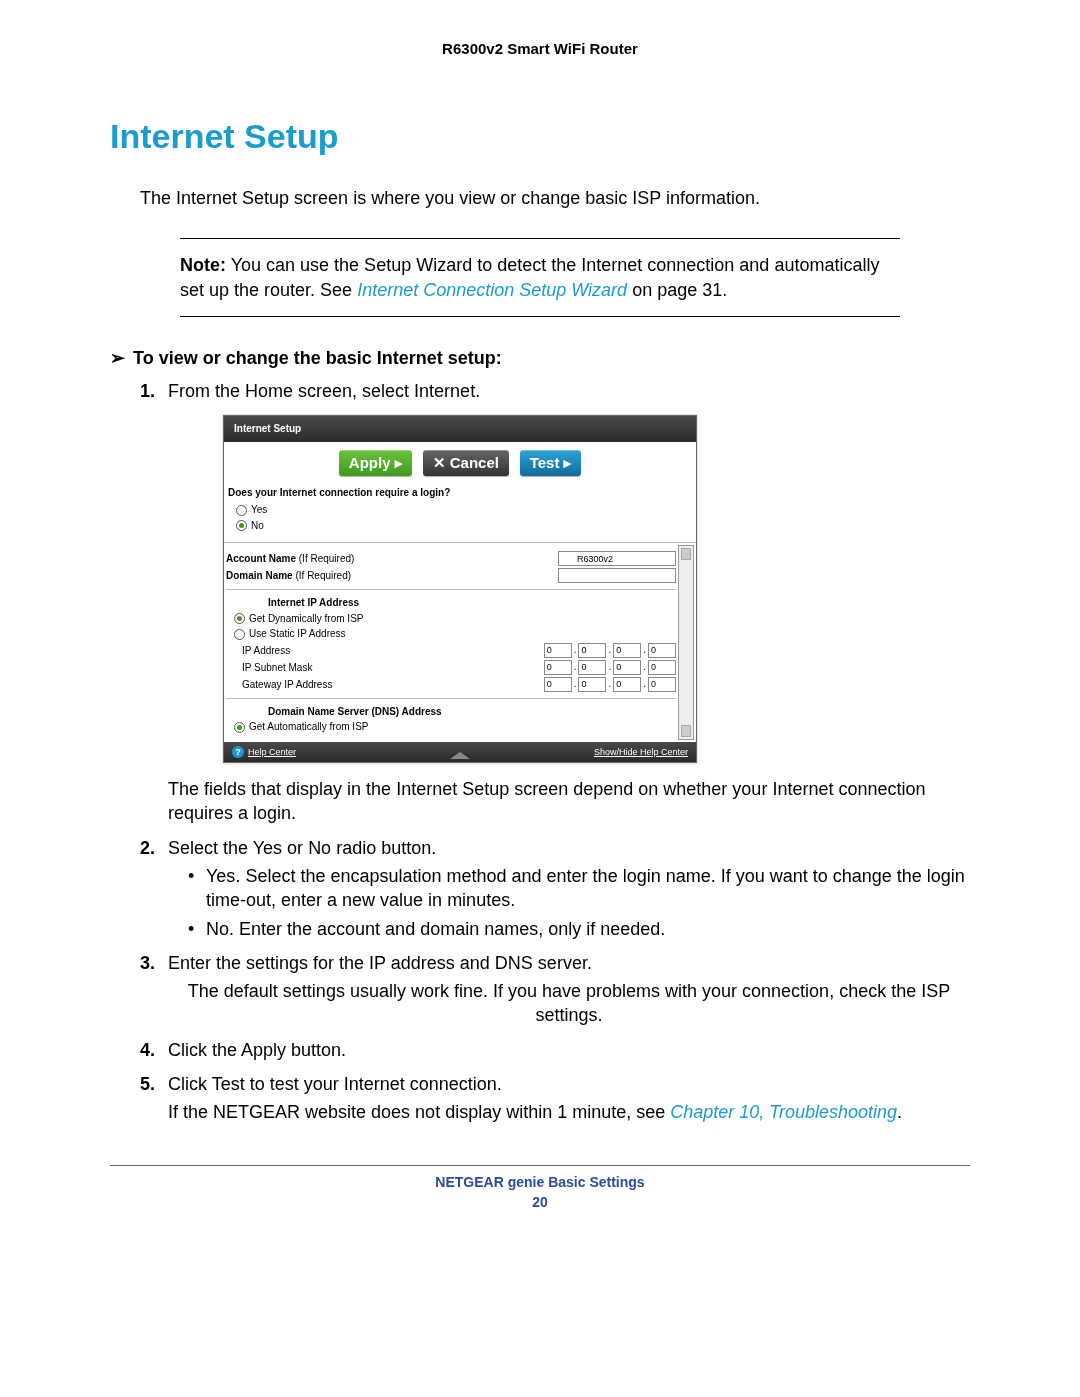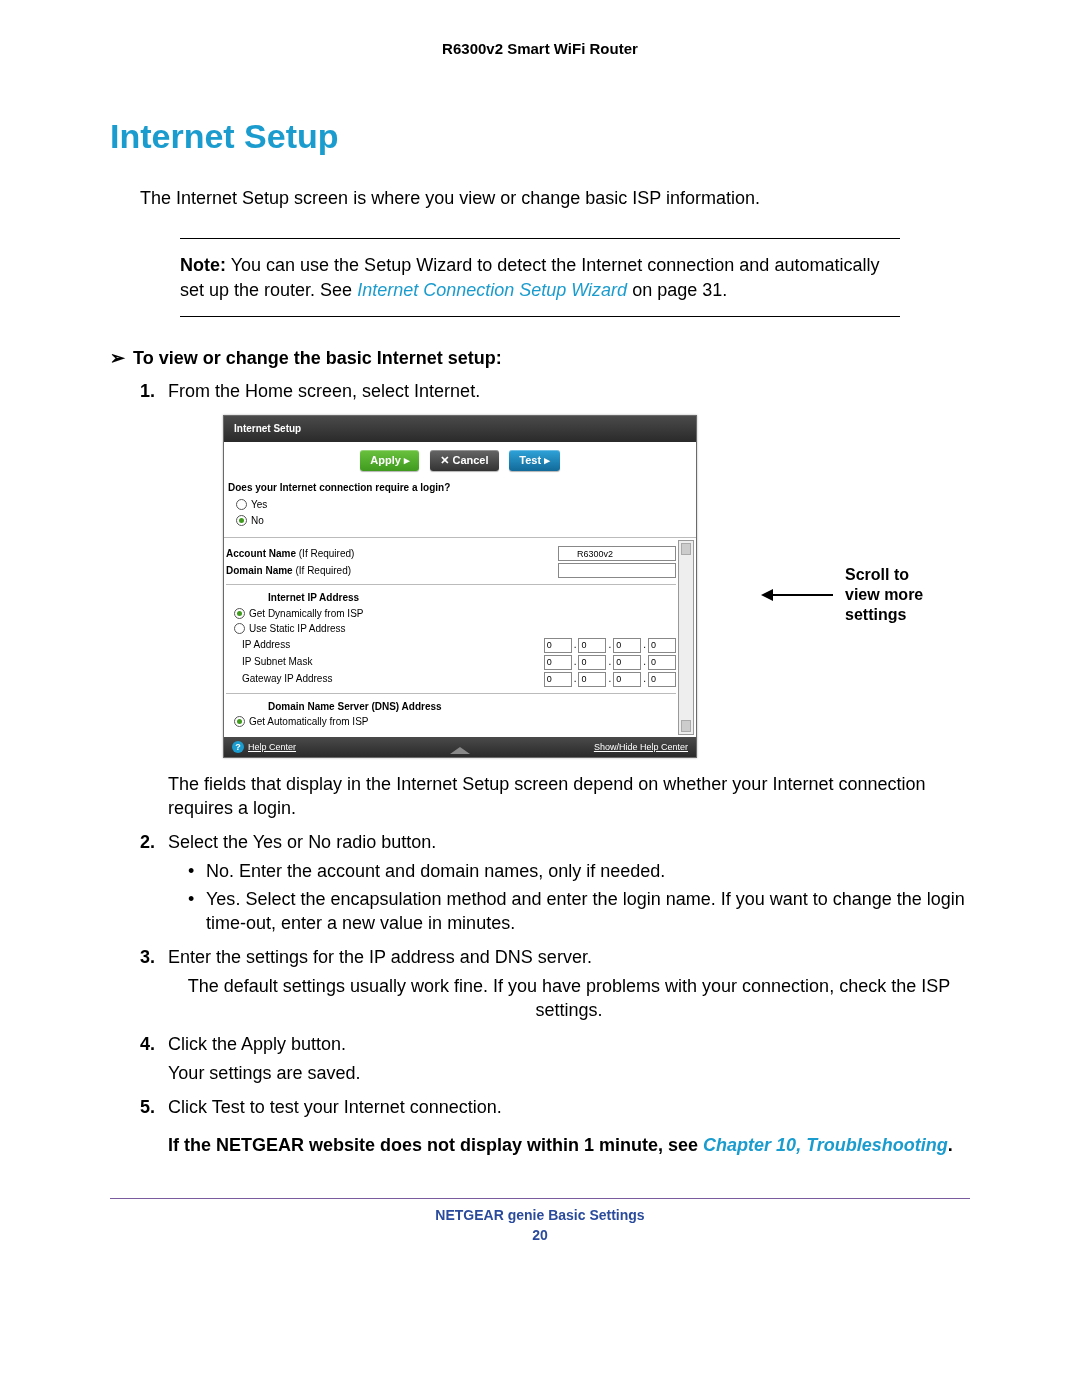--- a/index.html
+++ b/index.html
@@ -110,21 +110,21 @@
     padding: 6px 10px;
   }
   .shot .btnbar {
     text-align: center;
     padding: 8px 0 6px 0;
     background: #fff;
   }
   .shot .btn {
     display: inline-block;
     color: #fff;
-    font-size: 11px;
+    font-size: 15px;
     font-weight: bold;
     padding: 3px 10px;
     border-radius: 3px;
     margin: 0 4px;
     box-shadow: inset 0 1px 0 rgba(255,255,255,.3), 0 1px 1px rgba(0,0,0,.3);
   }
   .btn-apply { background: linear-gradient(#6ac23e, #3f9a1e); }
   .btn-cancel { background: linear-gradient(#666, #333); }
   .btn-test  { background: linear-gradient(#2fa3d9, #126a99); }
   .shot .content {
@@ -321,58 +321,49 @@
               <span>Get Automatically from ISP</span>
             </div>
           </div>
           <div class="footerbar">
             <span class="help">Help Center</span>
             <span class="footer-arrow"></span>
             <span class="showhide">Show/Hide Help Center</span>
           </div>
         </div>
 
-        <div class="callout">
-          <div class="arrow-line"></div>
-          <div class="txt">
-            <span>Scroll to</span><br>
-            <span>view more</span><br>
-            <span>settings</span>
-          </div>
-        </div>
       </div>
 
       <div>The fields that display in the Internet Setup screen depend on whether your Internet connection requires a login.</div>
     </li>
 
     <li>
       <span class="num">2.</span>
       <span><span>Select the </span><span class="strong">Yes</span><span> or </span><span class="strong">No</span><span> radio button.</span></span>
       <ul class="bullets">
+        <li><span class="strong">Yes</span><span>. Select the encapsulation method and enter the login name. If you want to change the login time-out, enter a new value in minutes.</span></li>
         <li><span class="strong">No</span><span>. Enter the account and domain names, only if needed.</span></li>
-        <li><span class="strong">Yes</span><span>. Select the encapsulation method and enter the login name. If you want to change the login time-out, enter a new value in minutes.</span></li>
       </ul>
     </li>
 
     <li>
       <span class="num">3.</span>
       <span>Enter the settings for the IP address and DNS server.</span>
       <div style="margin-top:4px;text-align:center;">The default settings usually work fine. If you have problems with your connection, check the ISP settings.</div>
     </li>
 
     <li>
       <span class="num">4.</span>
       <span><span>Click the </span><span class="strong">Apply</span><span> button.</span></span>
-      <div style="margin-top:4px;">Your settings are saved.</div>
     </li>
 
     <li>
       <span class="num">5.</span>
       <span><span>Click </span><span class="strong">Test</span><span> to test your Internet connection.</span></span>
-      <div style="margin-top:14px;font-weight:bold;">
+      <div style="margin-top:4px;">
         <span>If the NETGEAR website does not display within 1 minute, see </span><span class="link-inline">Chapter 10, Troubleshooting</span><span>.</span>
       </div>
     </li>
   </ol>
 
   <div class="footer-rule"></div>
   <div class="footer">
     <span>NETGEAR genie Basic Settings</span>
     <span class="pagenum">20</span>
   </div>

